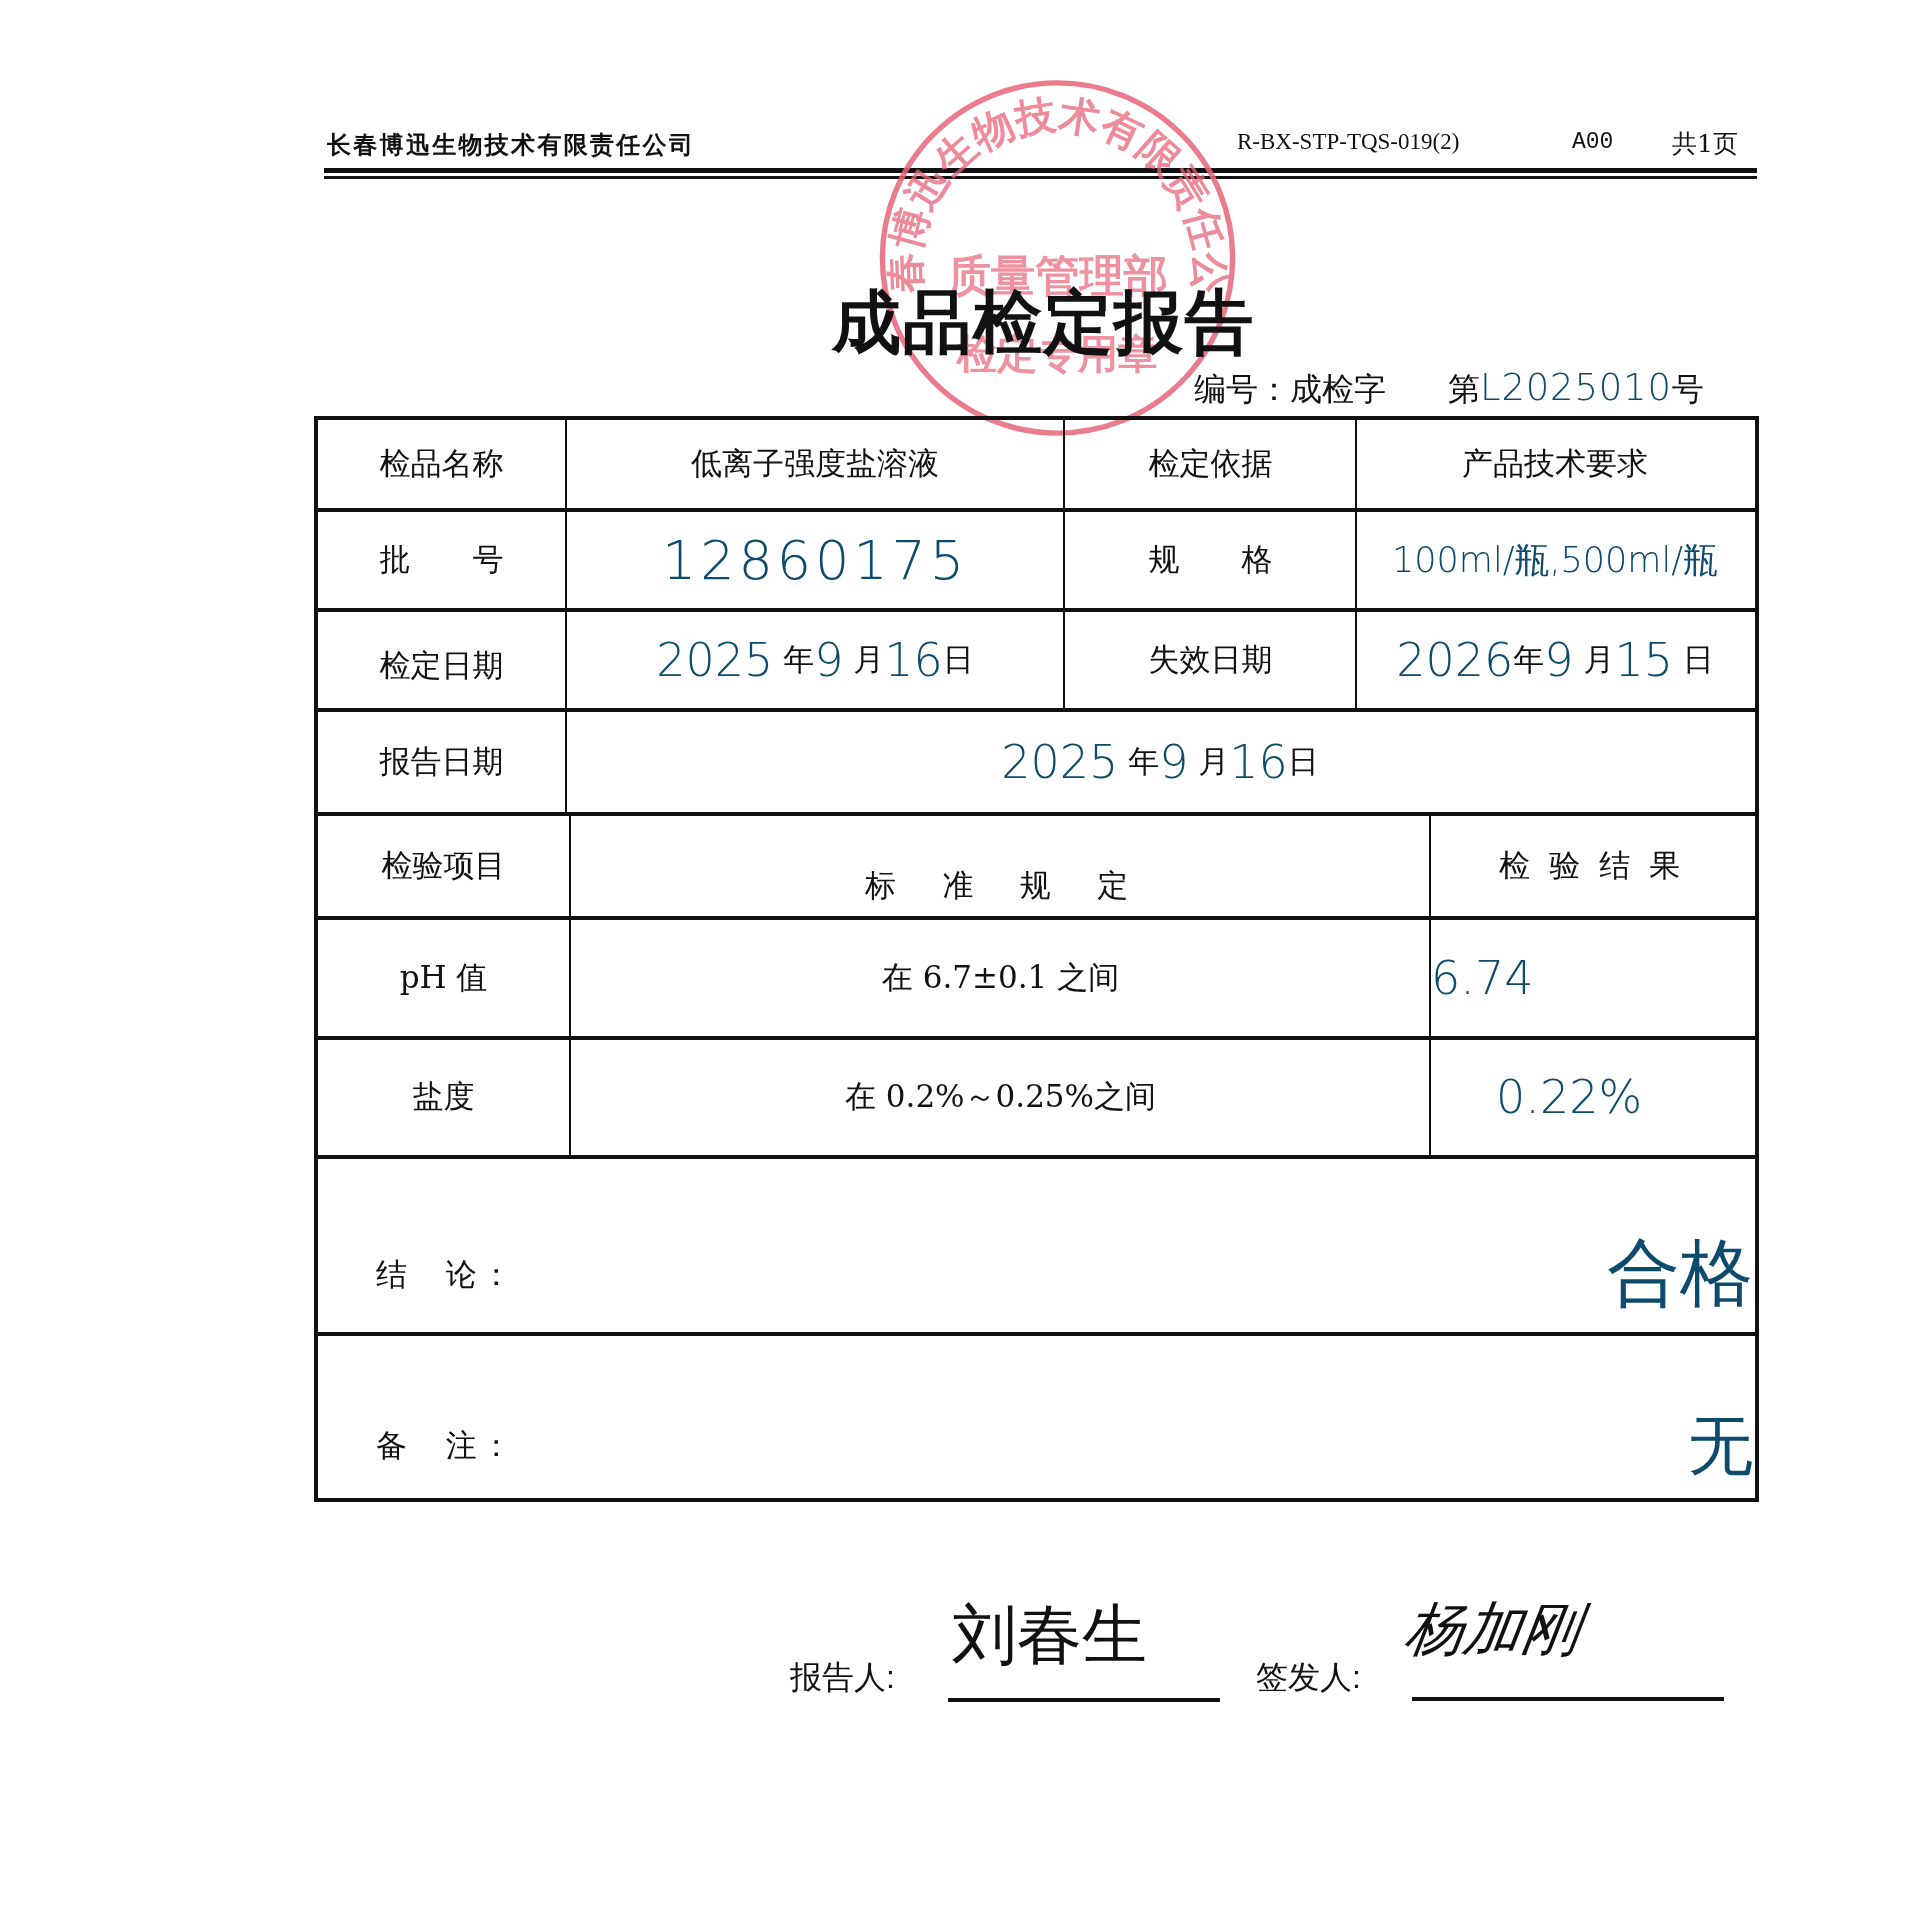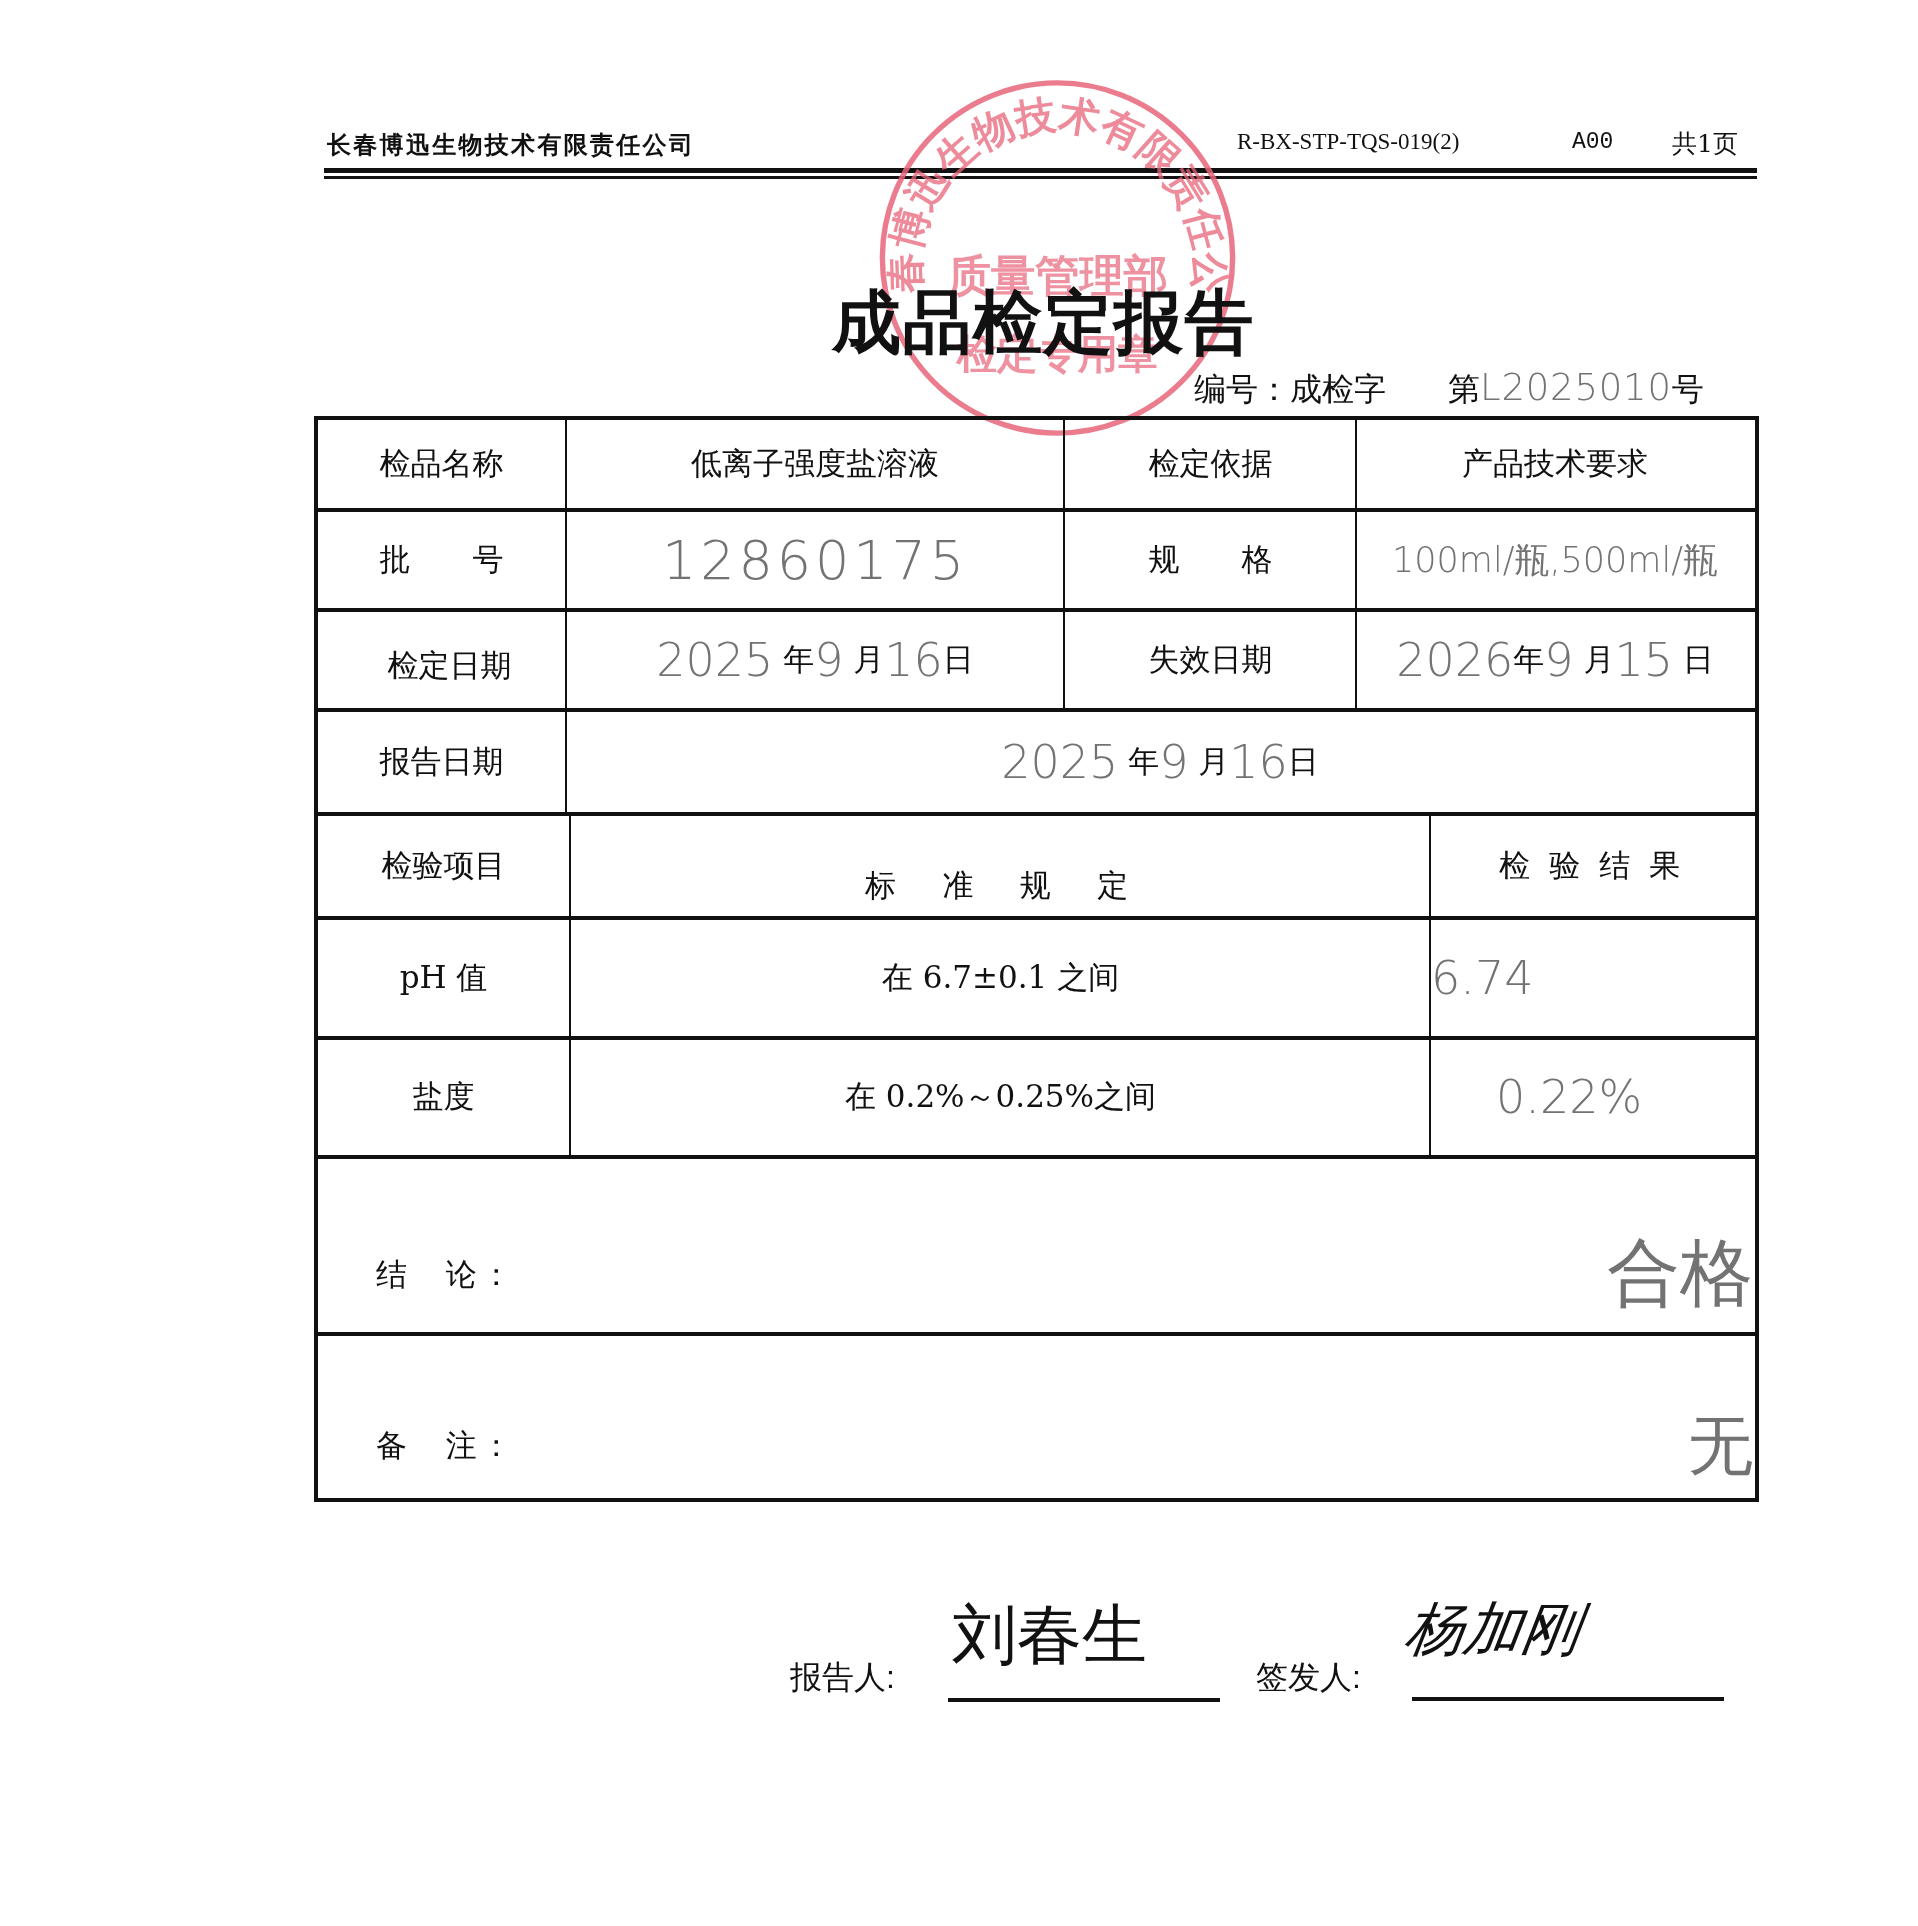--- a/index.html
+++ b/index.html
@@ -28,21 +28,21 @@
   .stamp { left: 867px; top: 75px; width: 381px; height: 366px; }
 
   
   .tbl { left: 314px; top: 416px; width: 1445px; height: 1086px;
          border: 4.6px solid #111; box-sizing: border-box; }
   .hline { position: absolute; left: 0; width: 100%; height: 3.9px; background: #111; }
   .vline { position: absolute; width: 1.9px; background: #111; }
 
   .cell { position: absolute; display: flex; align-items: center; justify-content: center;
           font-size: 31px; font-family: "DejaVu Serif", serif; }
-  .hand { font-family: "DejaVu Sans", sans-serif; font-weight: 200; color: #737373; }
+  .hand { font-family: "DejaVu Sans", sans-serif; font-weight: 200; color: #0c4a6e; }
   .hand-lg { font-size: 54px; }
   .hand-md { font-size: 46px; }
   .lbl-left { justify-content: space-between; padding-left: 58px; box-sizing: border-box; margin-top: 29px; }
 
   
   .sig-label { font-size: 32px; font-family: Liberation Sans, sans-serif; }
   .sig-line { height: 3.5px; background: #111; }
   .sig-hand { font-family: "DejaVu Sans", sans-serif; font-size: 65px; font-weight: 200; }
 </style>
 </head>
@@ -93,21 +93,21 @@
   <div class="cell" style="left:0; top:0; width:247px; height:88px">检品名称</div>
   <div class="cell" style="left:249px; top:0; width:496px; height:88px">低离子强度盐溶液</div>
   <div class="cell" style="left:747px; top:0; width:291px; height:88px">检定依据</div>
   <div class="cell" style="left:1039px; top:0; width:396px; height:88px">产品技术要求</div>
 
   <div class="cell" style="left:0; top:92px; width:247px; height:96px">批　　号</div>
   <div class="cell hand hand-lg" style="left:249px; top:92px; width:496px; height:96px; letter-spacing:3.9px">12860175</div>
   <div class="cell" style="left:747px; top:92px; width:291px; height:96px">规　　格</div>
   <div class="cell hand" style="left:1039px; top:92px; width:396px; height:96px; font-size:35px">100ml/瓶,500ml/瓶</div>
 
-  <div class="cell" style="left:8px; top:192px; width:247px; height:108px">检定日期</div>
+  <div class="cell" style="left:0; top:192px; width:247px; height:108px">检定日期</div>
   <div class="cell" style="left:249px; top:192px; width:496px; height:96px">
     <span class="hand hand-md">2025</span>&nbsp;<span>年</span><span class="hand hand-md">9</span>&nbsp;<span>月</span><span class="hand hand-md">16</span><span>日</span>
   </div>
   <div class="cell" style="left:747px; top:192px; width:291px; height:96px">失效日期</div>
   <div class="cell" style="left:1039px; top:192px; width:396px; height:96px">
     <span class="hand hand-md">2026</span><span>年</span><span class="hand hand-md">9</span>&nbsp;<span>月</span><span class="hand hand-md">15</span>&nbsp;<span>日</span>
   </div>
 
   <div class="cell" style="left:0; top:292px; width:247px; height:100px">报告日期</div>
   <div class="cell" style="left:249px; top:292px; width:1186px; height:100px">

